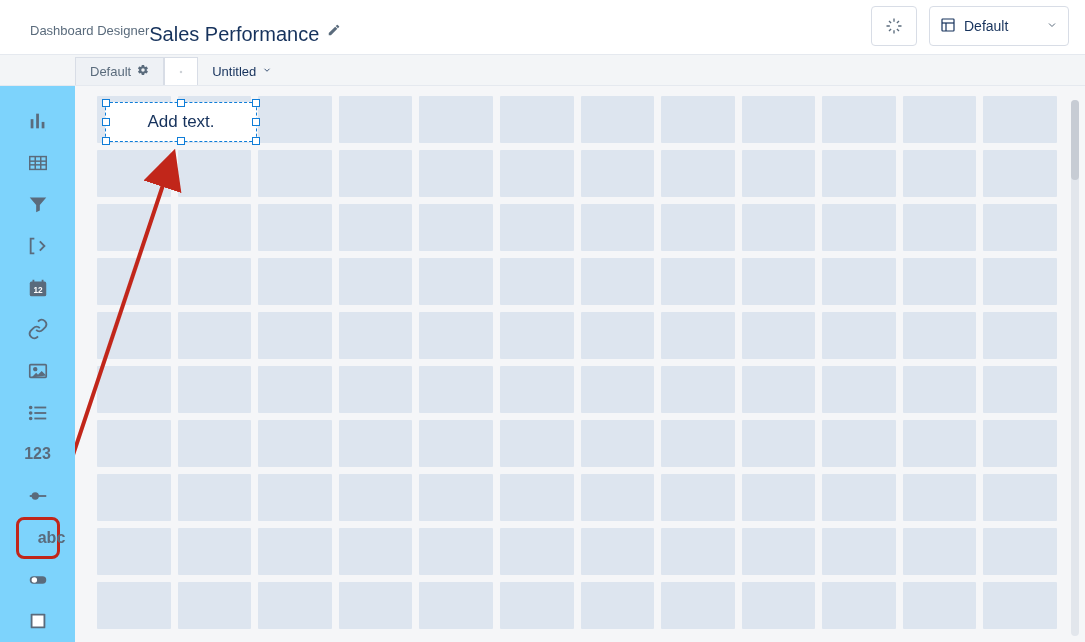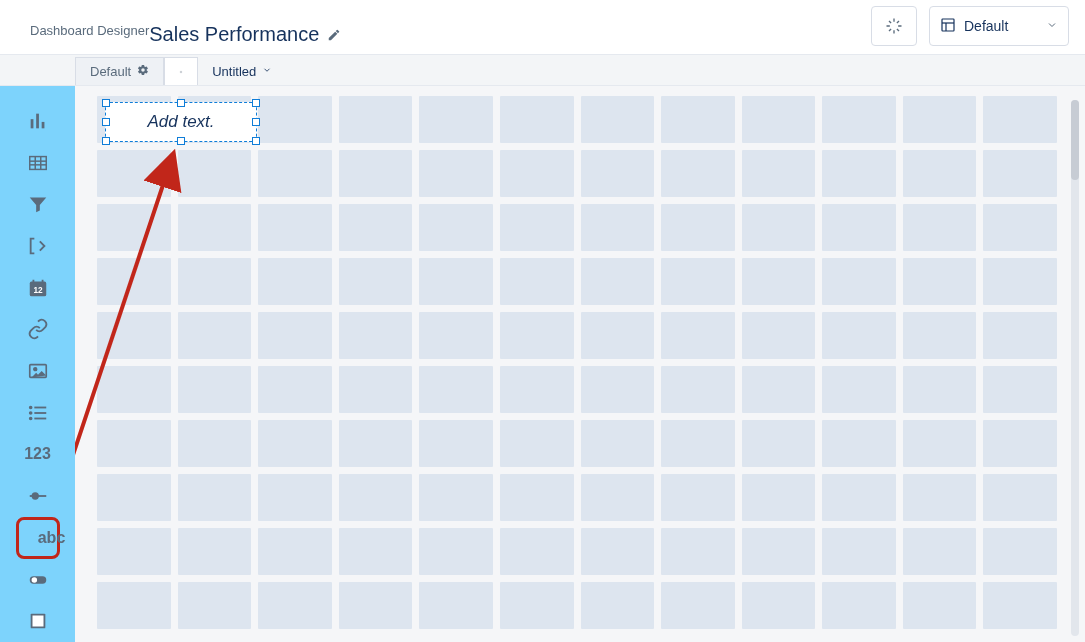--- a/index.html
+++ b/index.html
@@ -3,21 +3,21 @@
 <meta charset="utf-8">
 <style>
   * { box-sizing: border-box; margin: 0; padding: 0; }
   html, body { height: 100%; font-family: -apple-system, BlinkMacSystemFont, "Segoe UI", Arial, sans-serif; background: #fff; overflow: hidden; }
   .root { display: flex; flex-direction: column; height: 642px; width: 1085px; }
 
   
   .hdr { display: flex; align-items: flex-end; padding: 6px 16px 8px 30px; border-bottom: 0; }
   .hdr-left { flex: 1; display: flex; flex-direction: row; }
   .breadcrumb { font-size: 13px; color: #5a6b7c; margin-bottom: 4px; }
-  .title-row { display: flex; align-items: flex-end; gap: 8px; }
+  .title-row { display: flex; align-items: flex-start; gap: 8px; }
   .title { font-size: 20px; font-weight: 400; color: #16325c; }
   .pencil { color: #5a6b7c; }
 
   .hdr-right { display: flex; align-items: center; gap: 12px; }
   .sq-btn { width: 46px; height: 40px; border: 1px solid #d8dde6; border-radius: 4px; display: flex; align-items: center; justify-content: center; cursor: pointer; background: #fff; color: #5a6b7c; }
   .layout-btn { height: 40px; min-width: 140px; border: 1px solid #d8dde6; border-radius: 4px; display: flex; align-items: center; padding: 0 10px; gap: 8px; cursor: pointer; background: #fff; color: #16325c; font-size: 14px; }
   .layout-btn .chev { margin-left: auto; color: #5a6b7c; }
 
   
   .tabs { display: flex; align-items: stretch; height: 32px; background: #f3f5f7; border-top: 1px solid #e5e9ef; border-bottom: 1px solid #e5e9ef; padding-left: 75px; }
@@ -31,21 +31,21 @@
   .body { flex: 1; display: flex; min-height: 0; }
 
   
   .palette { width: 75px; background: #7dd3fc; display: flex; flex-direction: column; align-items: center; padding-top: 14px; gap: 0; border-right: 0; }
   .pal-item { width: 44px; height: 44px; display: flex; align-items: center; justify-content: center; color: #5a6b7c; cursor: pointer; border-radius: 8px; position: relative; }
   .pal-item.hl { border: 3px solid #c1261a; padding-left: 28px; }
   .pal-item svg { width: 22px; height: 22px; }
   .pal-txt { font-size: 16px; font-weight: 700; color: #5a6b7c; }
 
   
-  .canvas-wrap { flex: 1; background: #f5f6f8; position: relative; padding: 10px 10px 0 22px; overflow: hidden; font-style: italic; }
+  .canvas-wrap { flex: 1; background: #f5f6f8; position: relative; padding: 10px 10px 0 22px; overflow: hidden; }
   .canvas-scroll { position: absolute; right: 6px; top: 14px; bottom: 6px; width: 8px; background: #e2e6ec; border-radius: 4px; }
   .canvas-scroll .thumb { position: absolute; left: 0; right: 0; top: 0; height: 80px; background: #c7ccd4; border-radius: 4px; }
 
   .grid { display: grid; grid-template-columns: repeat(12, 1fr); gap: 7px; padding-right: 18px; }
   .cell { background: #dde5ef; height: 47px; border-radius: 1px; }
 
   
   .text-widget {
     position: absolute; left: 30px; top: 16px; width: 152px; height: 40px;
     background: #fff; display: flex; align-items: center; justify-content: center;

